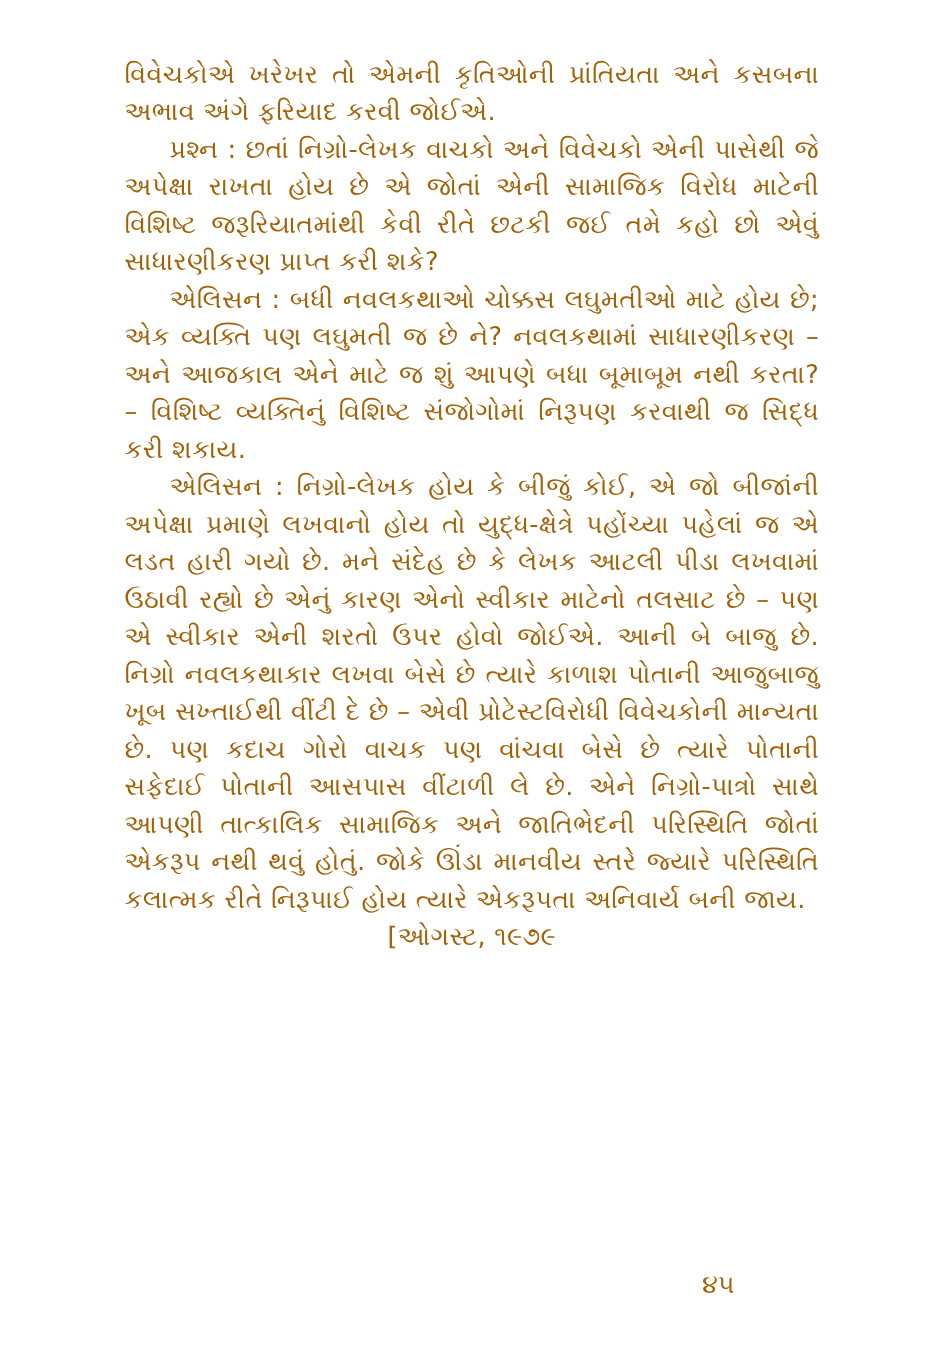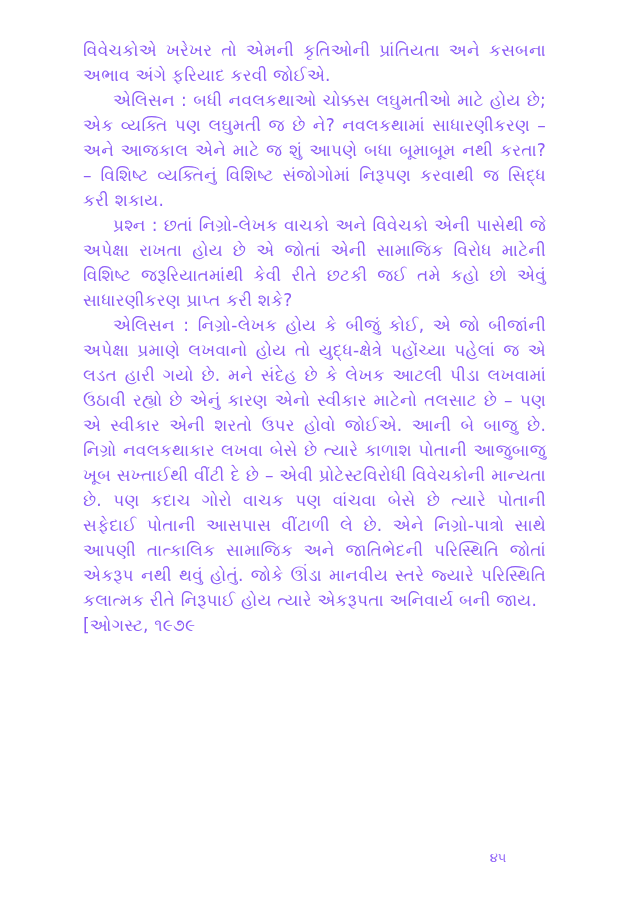--- a/index.html
+++ b/index.html
@@ -7,59 +7,58 @@
     padding: 0;
     background: #ffffff;
   }
   .page {
     position: relative;
     width: 618px;
     height: 899px;
     background: #ffffff;
     overflow: hidden;
     font-family: "DejaVu Sans", sans-serif;
-    color: #8b5cf6;
+    color: #a16207;
   }
   .text-block {
     position: absolute;
     left: 83px;
     top: 38px;
     width: 463px;
     font-size: 17px;
     line-height: 25px;
     text-align: justify;
     letter-spacing: 0.2px;
   }
   .para {
     margin: 0;
     text-indent: 30px;
   }
   .para.no-indent {
     text-indent: 0;
   }
   .date-line {
     margin: 0;
-    text-align: left;
+    text-align: center;
     text-indent: 0;
   }
   .page-number {
     position: absolute;
     left: 468px;
     top: 845px;
     width: 60px;
-    text-align: center;
-    font-size: 13px;
+    font-size: 17px;
     line-height: 25px;
   }
 </style>
 </head>
 <body>
 
 <div class="page">
   <div class="text-block">
     <p class="para no-indent">વિવેચકોએ ખરેખર તો એમની કૃતિઓની પ્રાંતિયતા અને કસબના અભાવ અંગે ફરિયાદ કરવી જોઈએ.</p>
+    <p class="para">પ્રશ્ન : છતાં નિગ્રો-લેખક વાચકો અને વિવેચકો એની પાસેથી જે અપેક્ષા રાખતા હોય છે એ જોતાં એની સામાજિક વિરોધ માટેની વિશિષ્ટ જરૂરિયાતમાંથી કેવી રીતે છટકી જઈ તમે કહો છો એવું સાધારણીકરણ પ્રાપ્ત કરી શકે?</p>
     <p class="para">એલિસન : બધી નવલકથાઓ ચોક્કસ લઘુમતીઓ માટે હોય છે; એક વ્યક્તિ પણ લઘુમતી જ છે ને? નવલકથામાં સાધારણીકરણ – અને આજકાલ એને માટે જ શું આપણે બધા બૂમાબૂમ નથી કરતા? – વિશિષ્ટ વ્યક્તિનું વિશિષ્ટ સંજોગોમાં નિરૂપણ કરવાથી જ સિદ્ધ કરી શકાય.</p>
-    <p class="para">પ્રશ્ન : છતાં નિગ્રો-લેખક વાચકો અને વિવેચકો એની પાસેથી જે અપેક્ષા રાખતા હોય છે એ જોતાં એની સામાજિક વિરોધ માટેની વિશિષ્ટ જરૂરિયાતમાંથી કેવી રીતે છટકી જઈ તમે કહો છો એવું સાધારણીકરણ પ્રાપ્ત કરી શકે?</p>
     <p class="para">એલિસન : નિગ્રો-લેખક હોય કે બીજું કોઈ, એ જો બીજાંની અપેક્ષા પ્રમાણે લખવાનો હોય તો યુદ્ધ-ક્ષેત્રે પહોંચ્યા પહેલાં જ એ લડત હારી ગયો છે. મને સંદેહ છે કે લેખક આટલી પીડા લખવામાં ઉઠાવી રહ્યો છે એનું કારણ એનો સ્વીકાર માટેનો તલસાટ છે – પણ એ સ્વીકાર એની શરતો ઉપર હોવો જોઈએ. આની બે બાજુ છે. નિગ્રો નવલકથાકાર લખવા બેસે છે ત્યારે કાળાશ પોતાની આજુબાજુ ખૂબ સખ્તાઈથી વીંટી દે છે – એવી પ્રોટેસ્ટવિરોધી વિવેચકોની માન્યતા છે. પણ કદાચ ગોરો વાચક પણ વાંચવા બેસે છે ત્યારે પોતાની સફેદાઈ પોતાની આસપાસ વીંટાળી લે છે. એને નિગ્રો-પાત્રો સાથે આપણી તાત્કાલિક સામાજિક અને જાતિભેદની પરિસ્થિતિ જોતાં એકરૂપ નથી થવું હોતું. જોકે ઊંડા માનવીય સ્તરે જ્યારે પરિસ્થિતિ કલાત્મક રીતે નિરૂપાઈ હોય ત્યારે એકરૂપતા અનિવાર્ય બની જાય.</p>
     <p class="date-line">[ઓગસ્ટ, ૧૯૭૯</p>
   </div>
   <div class="page-number">૪૫</div>
 </div>
 
 </body></html>

